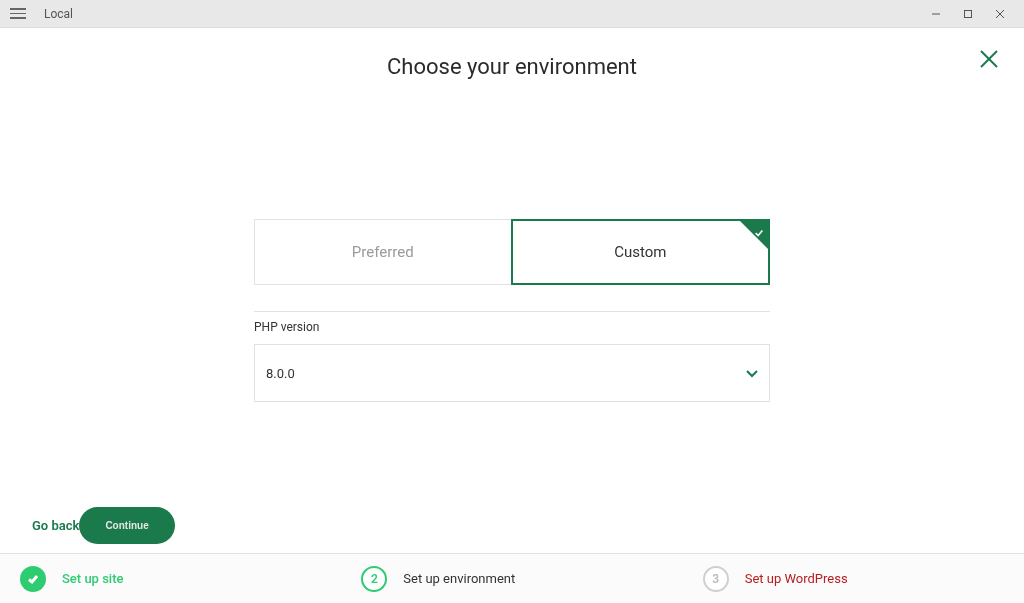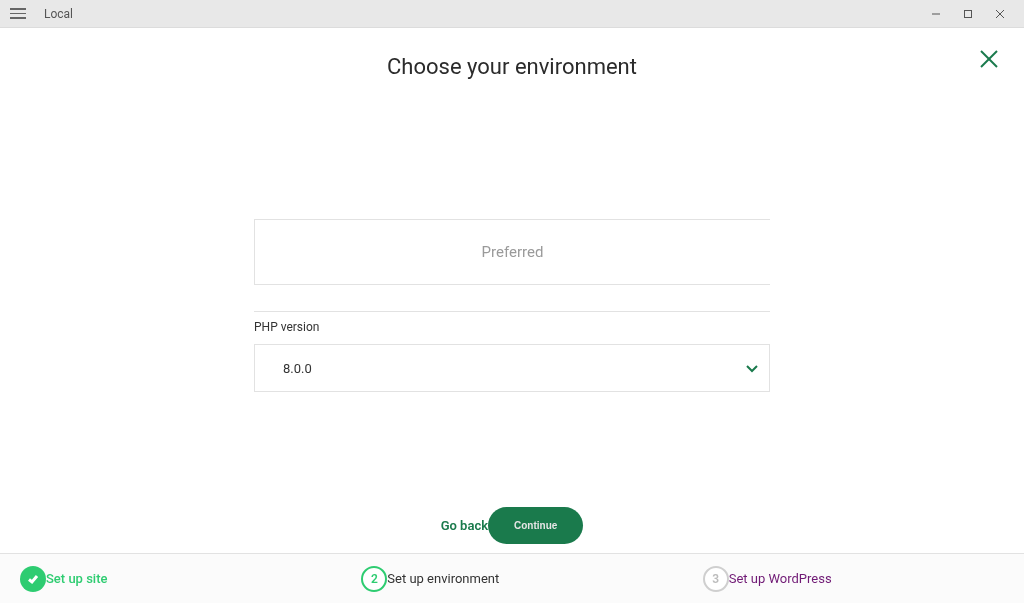--- a/index.html
+++ b/index.html
@@ -126,43 +126,43 @@
     display: flex;
     gap: 5px;
   }
   .field { flex: 1; }
   .field-label {
     font-size: 12px;
     color: var(--text-dark);
     margin-bottom: 10px;
   }
   .select {
-    height: 48px;
+    height: 58px;
     border: 1px solid var(--border-light);
     display: flex; align-items: center;
-    padding: 0 28px;
+    padding: 0 11px;
     font-size: 13px;
     color: var(--text-dark);
     cursor: pointer;
     position: relative;
     background: #fff;
   }
   .select .chev {
     position: absolute;
     right: 10px; top: 50%; transform: translateY(-50%);
     width: 14px; height: 14px;
   }
   .select .chev svg { width: 100%; height: 100%; stroke: var(--brand-green); stroke-width: 2; fill: none; }
 
   
   .action-bar {
     height: 56px;
     display: flex;
     align-items: center;
-    justify-content: center;
+    justify-content: flex-start;
     padding: 0 32px;
   }
   .go-back {
     font-size: 13px;
     font-weight: 600;
     color: var(--brand-green);
     cursor: pointer;
   }
   .continue-btn {
     background: var(--brand-green);
@@ -180,21 +180,21 @@
     height: 50px;
     border-top: 1px solid var(--border-light);
     background: var(--bg-footer);
     display: flex;
   }
   .step {
     flex: 1;
     display: flex;
     align-items: center;
     padding-left: 20px;
-    gap: 0;
+    gap: 16px;
     font-size: 13px;
   }
   .step-circle {
     width: 26px; height: 26px;
     border-radius: 50%;
     display: flex; align-items: center; justify-content: center;
     font-size: 12px;
     font-weight: 600;
   }
   .step.done .step-circle {
@@ -207,21 +207,21 @@
     border: 2px solid var(--brand-green-light);
     color: var(--brand-green-light);
     background: #fff;
   }
   .step.active .step-label { color: var(--text-dark); }
   .step.pending .step-circle {
     border: 2px solid #cfcfcf;
     color: #bcbcbc;
     background: #fff;
   }
-  .step.pending .step-label { color: #701a75; }
+  .step.pending .step-label { color: #b91c1c; }
 </style>
 </head>
 <body>
 
 <div class="titlebar">
   <div class="hamburger">
     <span></span>
       <span></span>
       <span></span>
   </div>
@@ -253,20 +253,29 @@
     <svg viewBox="0 0 22 22">
         <line x1="3" y1="3" x2="19" y2="19"></line>
         <line x1="19" y1="3" x2="3" y2="19"></line>
       </svg>
   </div>
 
   <div class="env-box">
     <div class="tabs">
       <div class="tab preferred">
         <span>Preferred</span>
+      </div>
+      <div class="tab custom">
+        <span>Custom</span>
+        <div class="corner"></div>
+        <div class="corner-check">
+          <svg viewBox="0 0 12 12">
+              <polyline points="2,6 5,9 10,3"></polyline>
+            </svg>
+        </div>
       </div>
     </div>
 
     <hr class="divider">
 
     <div class="fields">
       <div class="field">
         <div class="field-label">PHP version</div>
         <div class="select">
           <span>8.0.0</span>

